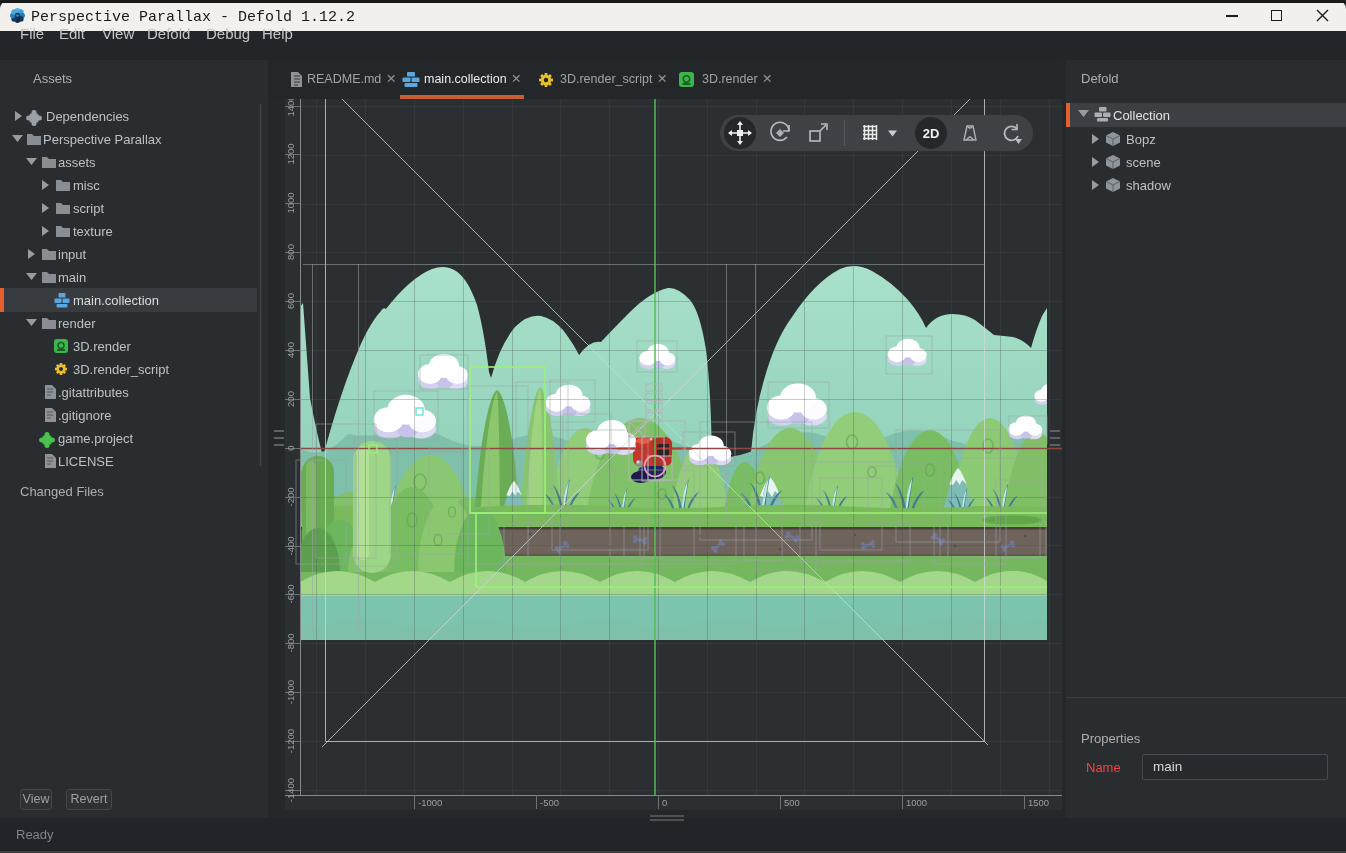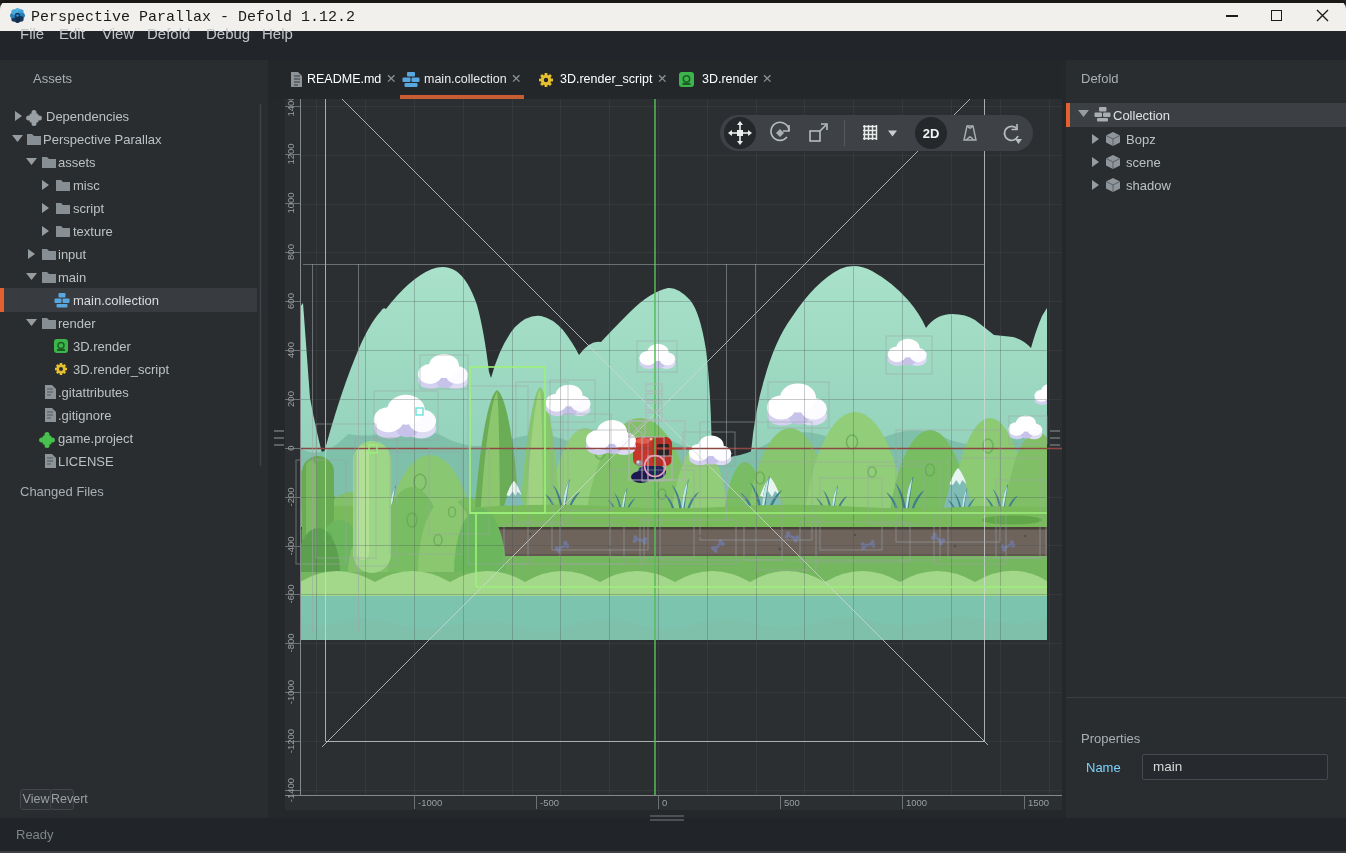--- a/index.html
+++ b/index.html
@@ -20,21 +20,21 @@
 #statusbar { left:0; top:818px; width:1346px; height:35px; background:#212529; }
 #statusline { left:0; top:851px; width:1346px; height:2px; background:#3c4043; }
 #tabbar { left:268px; top:60px; width:794px; height:39px; background:#23272a; }
 #viewport { left:285px; top:99px; width:777px; height:711px; background:#2b2f32; }
 #lsplit { left:268px; top:99px; width:17px; height:719px; background:#24282b; }
 #rsplit { left:1062px; top:99px; width:4px; height:719px; background:#24282b; }
 .hdr { position:absolute; font-size:13px; color:#a9b0b3; }
 .btn { position:absolute; background:#2e3236; border:1px solid #43474b; border-radius:3px;
   color:#9aa0a3; font-size:12.5px; text-align:center; line-height:19px; }
 
-.tab-t { position:absolute; top:72px; font-size:12.5px; color:#ffffff; white-space:nowrap; }
+.tab-t { position:absolute; top:72px; font-size:12.5px; color:#a3a3a3; white-space:nowrap; }
 .tab-x { position:absolute; top:71px; font-size:12.5px; color:#8d9497; }
 #tabline { left:400px; top:95px; width:124px; height:4px; background:#c75d33; }
 
 #tbar { left:720px; top:115px; width:313px; height:36px; background:#3e4246; border-radius:18px; }
 .tcirc { position:absolute; width:32px; height:32px; border-radius:50%; background:#25282b; }
 #name-in { left:1142px; top:754px; width:186px; height:26px; background:#26292d;
   border:1px solid #46494d; border-radius:2px; color:#d6d8d9; font-size:13.5px;
   line-height:24px; padding-left:10px; }
 .grip { position:absolute; background:#5c6164; }
 </style>
@@ -507,21 +507,21 @@
       <text x="73" y="247">3D.render</text>
       <text x="73" y="270">3D.render_script</text>
       <text x="58" y="293">.gitattributes</text>
       <text x="58" y="316">.gitignore</text>
       <text x="58" y="339">game.project</text>
       <text x="58" y="362">LICENSE</text>
     </g>
   </svg>
   <div class="abs hdr" style="left:20px;top:484px">Changed Files</div>
   <div class="abs btn" style="left:20px;top:789px;width:32px;height:21px">View</div>
-  <div class="abs btn" style="left:50px;top:789px;width:24px;height:21px">Revert</div>
+  <div class="abs btn" style="left:66px;top:789px;width:46px;height:21px">Revert</div>
 
   <svg class="abs" style="left:268px;top:60px" width="794" height="39" viewBox="0 0 794 39">
 
     <g transform="translate(22,12)" fill="#8d9499">
       <path d="M1,0 h7 l4,4 v11 h-11 z"></path>
       <path d="M4,4 h6 M4,7 h6 M4,10 h6 M4,13 h4" stroke="#50555a" stroke-width="1.3" fill="none"></path>
     </g>
 
     <g transform="translate(134,12)" fill="#58a7e0">
       <rect x="5" y="0" width="8" height="4.5" rx="1"></rect>
@@ -592,21 +592,21 @@
     </g>
     <g font-size="13" fill="#bcc2c4">
       <text x="47" y="60" fill="#dfe2e3">Collection</text>
       <text x="60" y="84">Bopz</text>
       <text x="60" y="107">scene</text>
       <text x="60" y="130">shadow</text>
     </g>
     <line x1="0" y1="637.5" x2="280" y2="637.5" stroke="#3a3e42"></line>
   </svg>
   <div class="abs hdr" style="left:1081px;top:731px">Properties</div>
-  <div class="abs hdr" style="left:1086px;top:760px;color:#7dd3fc">Name</div>
+  <div class="abs hdr" style="left:1086px;top:760px;color:#ef4444">Name</div>
   <div class="abs" id="name-in">main</div>
   <div class="abs hdr" style="left:16px;top:827px;color:#7e8487">Ready</div>
   <div class="abs grip" style="left:274px;top:430px;width:10px;height:1.5px"></div>
   <div class="abs grip" style="left:274px;top:437px;width:10px;height:1.5px"></div>
   <div class="abs grip" style="left:274px;top:444px;width:10px;height:1.5px"></div>
   <div class="abs grip" style="left:1050px;top:430px;width:10px;height:1.5px"></div>
   <div class="abs grip" style="left:1050px;top:437px;width:10px;height:1.5px"></div>
   <div class="abs grip" style="left:1050px;top:444px;width:10px;height:1.5px"></div>
   <div class="abs grip" style="left:650px;top:815px;width:34px;height:1.5px;background:#4d5154"></div>
   <div class="abs grip" style="left:650px;top:819px;width:34px;height:1.5px;background:#4d5154"></div>

